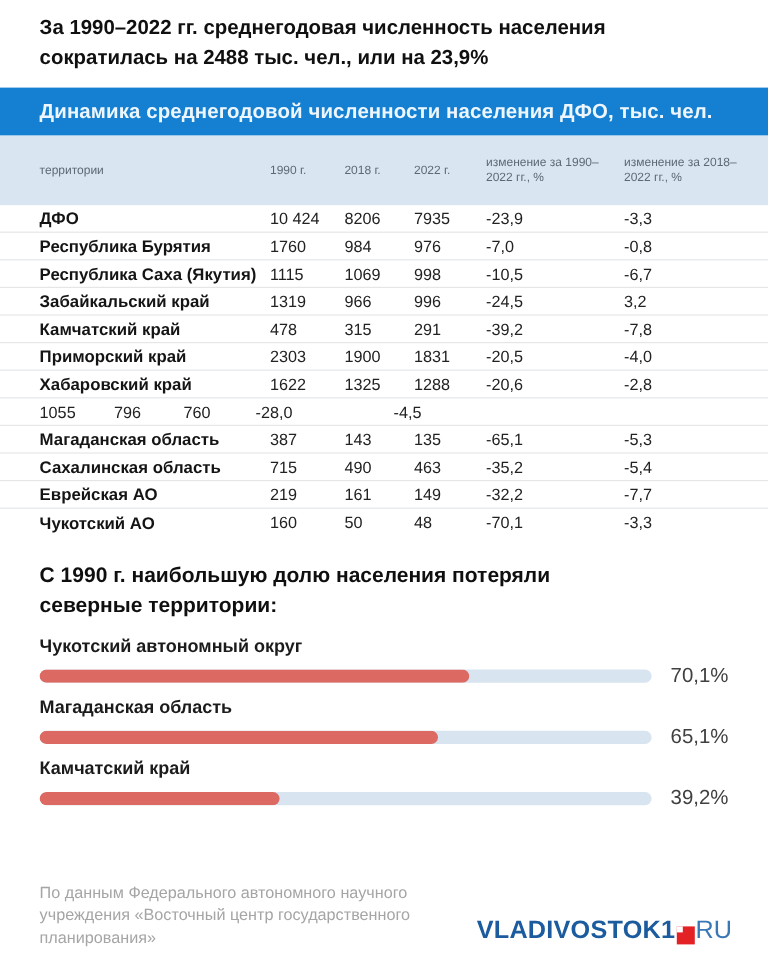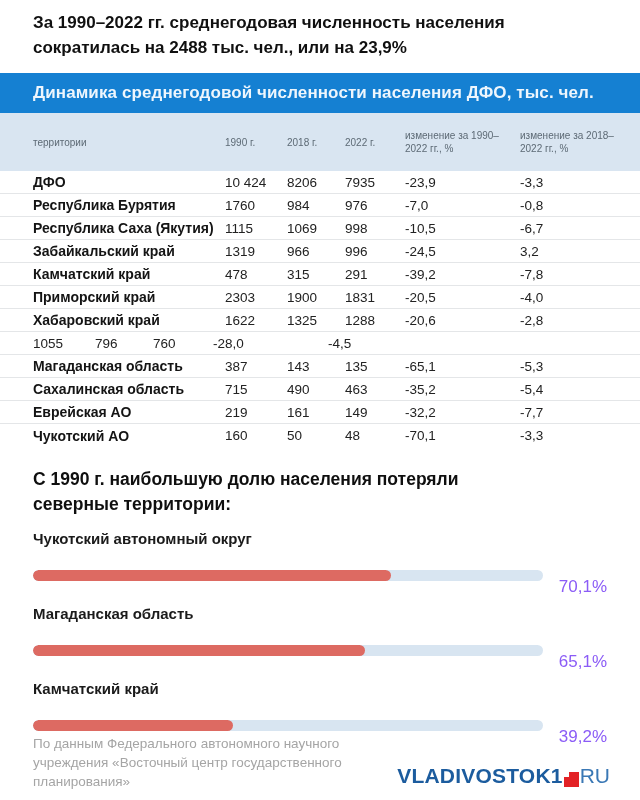--- a/index.html
+++ b/index.html
@@ -60,21 +60,21 @@
 
   .bars { margin:14px 33px 0; }
   .bar-group { margin-bottom:8px; }
   .bar-label { font-size:15px; font-weight:bold; color:#1b1b1b; margin-bottom:6px; }
   .bar-row { display:flex; align-items:center; }
   .bar-track {
     flex:1; height:11px; background:#d8e5f1;
     border-radius:6px; overflow:hidden;
   }
   .bar-fill { height:100%; background:#dd6a62; border-radius:6px; }
-  .bar-value { width:64px; text-align:right; font-size:17px; color:#8b5cf6;margin-top:24px; }
+  .bar-value { width:64px; text-align:right; font-size:17px; color:#404040; }
 
   .footer {
     position:absolute; left:33px; right:30px; bottom:20px;
     display:flex; justify-content:space-between; align-items:flex-end;
   }
   .source { color:#a5a5a5; font-size:13.5px; line-height:1.42; max-width:355px; }
   .logo { display:flex; align-items:center; white-space:nowrap; padding-bottom:3px; }
   .logo-main {
     font-weight:bold; font-size:21px; color:#1c5c9e; letter-spacing:0.2px;
   }

